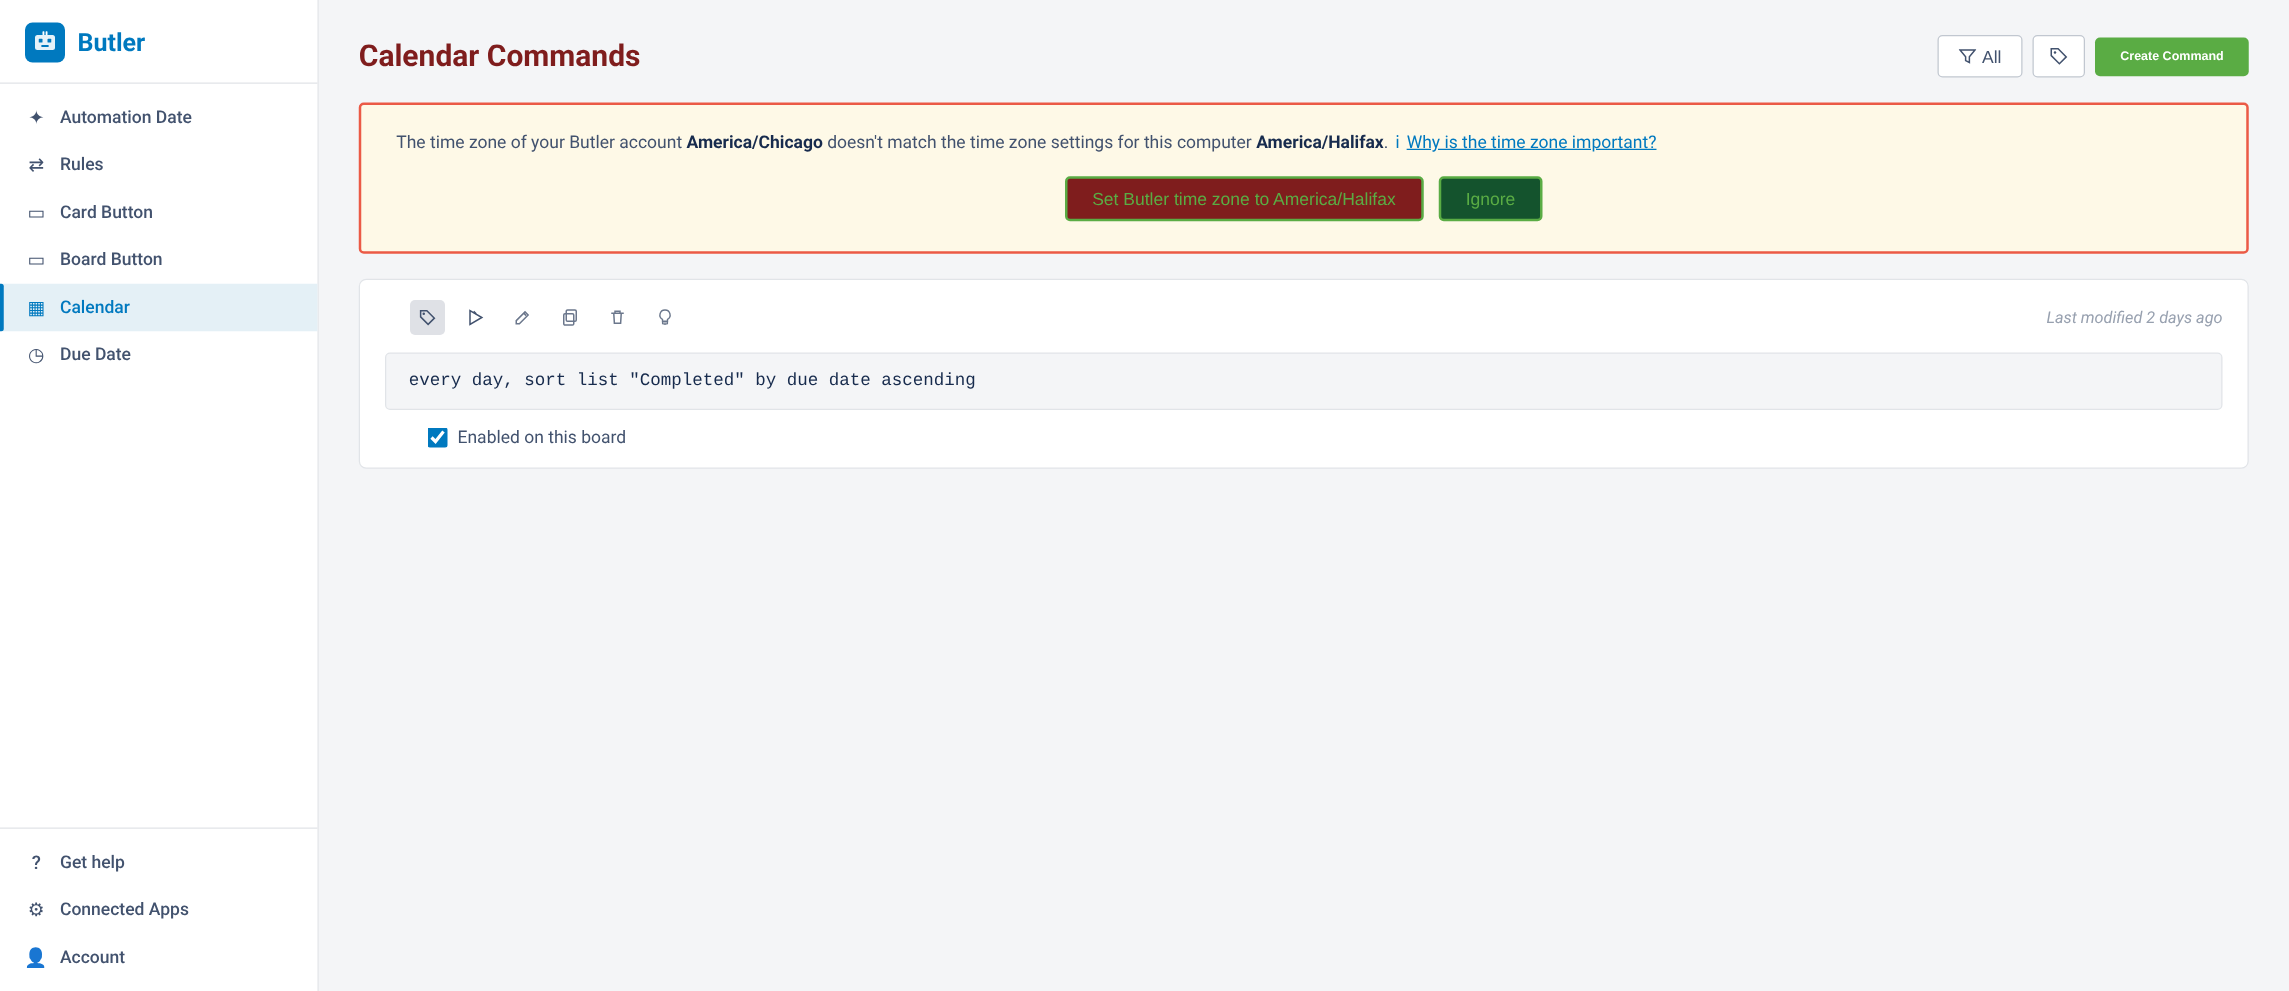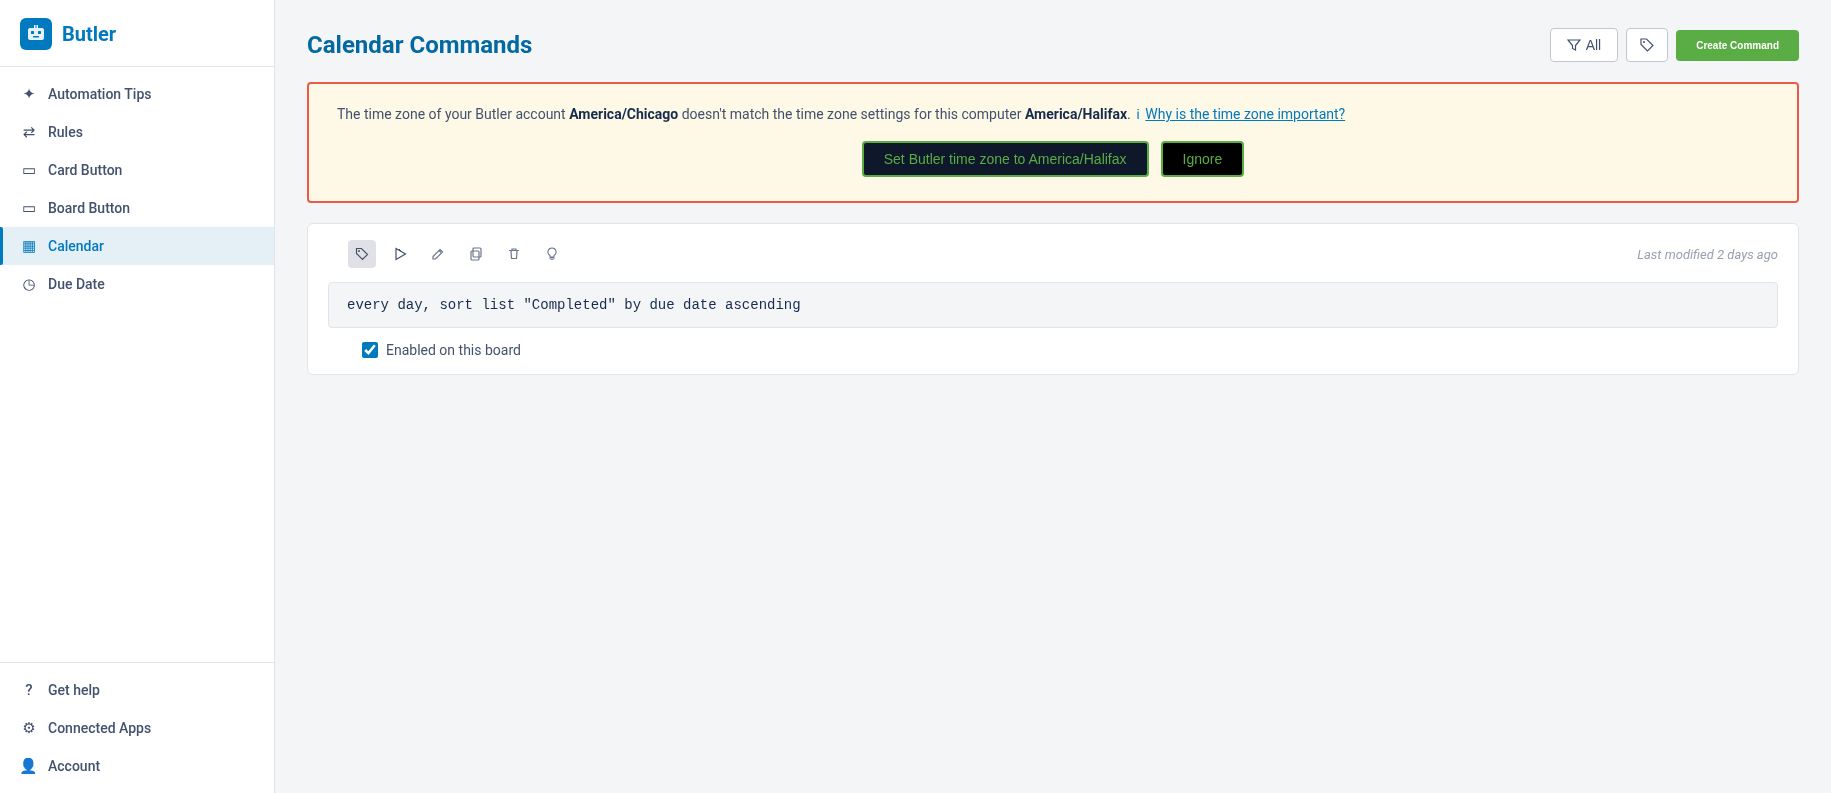--- a/index.html
+++ b/index.html
@@ -6,21 +6,21 @@
     body {
       font-family: -apple-system, BlinkMacSystemFont, "Segoe UI", Roboto, sans-serif;
       background: #f4f5f7;
       display: flex;
       height: 793px;
       overflow: hidden;
     }
 
     
     .sidebar {
-      width: 275px;
+      width: 255px;
       background: #fff;
       border-right: 1px solid #e1e4e8;
       display: flex;
       flex-direction: column;
       flex-shrink: 0;
       height: 100%;
     }
 
     .sidebar-logo {
       display: flex;
@@ -113,21 +113,21 @@
     
     .main-header {
       display: flex;
       align-items: center;
       justify-content: space-between;
     }
 
     .page-title {
       font-size: 24px;
       font-weight: 700;
-      color: #0369a1;
+      color: #7f1d1d;
     }
 
     .header-actions {
       display: flex;
       align-items: center;
       gap: 8px;
     }
 
     .btn-filter {
       display: flex;
@@ -204,32 +204,32 @@
       display: flex;
       align-items: center;
       justify-content: center;
       gap: 12px;
     }
 
     .btn-set-timezone {
       padding: 8px 20px;
       border: 2px solid #5aac44;
       border-radius: 4px;
-      background: #0f172a;
+      background: #7f1d1d;
       color: #5aac44;
       font-size: 14px;
       font-weight: 500;
       cursor: pointer;
     }
 
     .btn-ignore {
       padding: 8px 20px;
       border: 2px solid #5aac44;
       border-radius: 4px;
-      background: #000000;
+      background: #14532d;
       color: #5aac44;
       font-size: 14px;
       font-weight: 500;
       cursor: pointer;
     }
 
     
     .command-card {
       background: #fff;
       border-radius: 6px;
@@ -317,21 +317,21 @@
         <rect x="8" y="1" width="1.5" height="3" rx="0.5" fill="white"></rect>
         <rect x="10.5" y="1" width="1.5" height="3" rx="0.5" fill="white"></rect>
       </svg>
     </div>
     <span class="sidebar-logo-text">Butler</span>
   </div>
 
   <nav class="sidebar-nav">
     <div class="sidebar-item">
       <span class="sidebar-icon">✦</span>
-      <span>Automation Tips</span>
+      <span>Automation Date</span>
     </div>
     <div class="sidebar-item">
       <span class="sidebar-icon">⇄</span>
       <span>Rules</span>
     </div>
     <div class="sidebar-item">
       <span class="sidebar-icon">▭</span>
       <span>Card Button</span>
     </div>
     <div class="sidebar-item">

